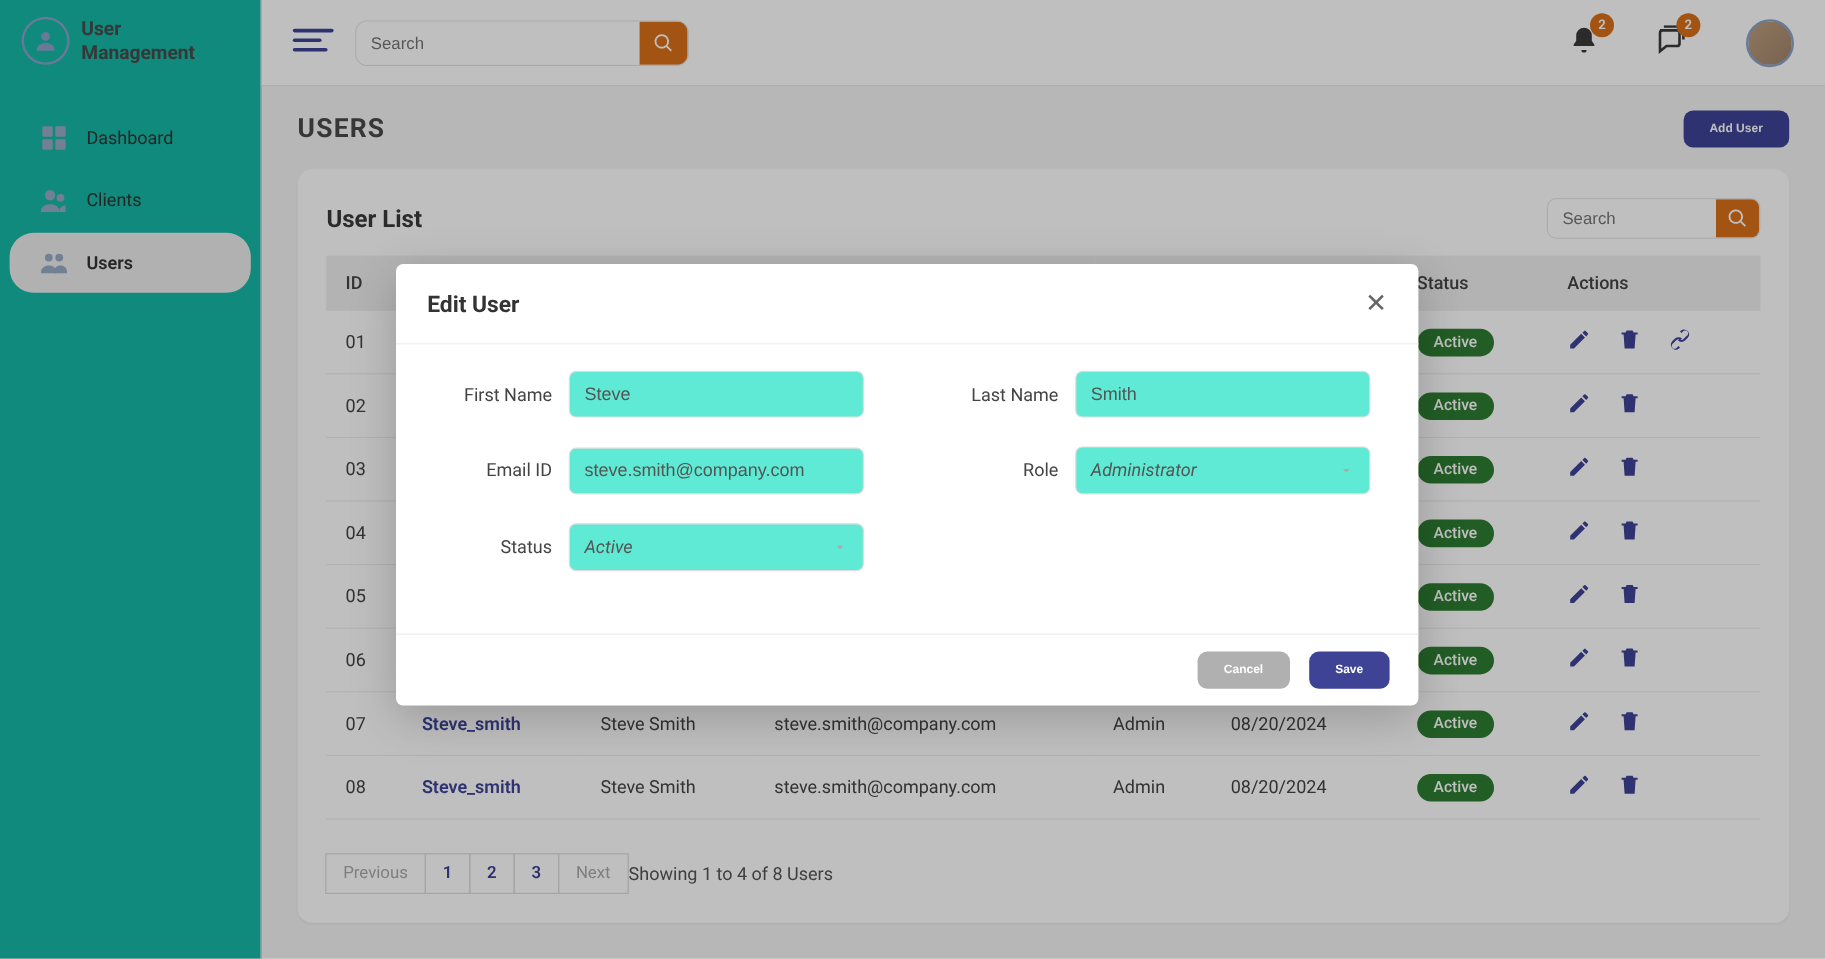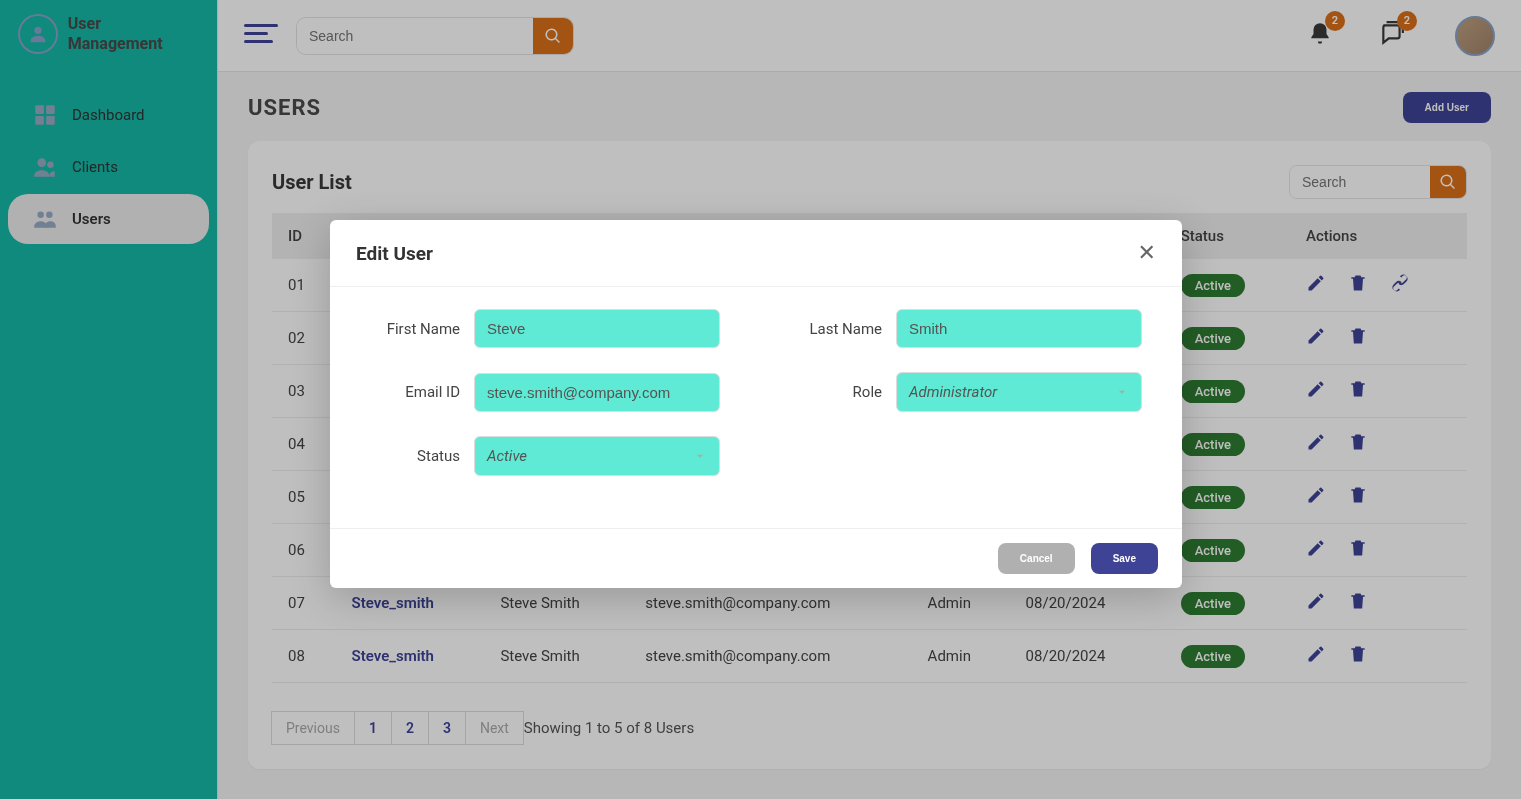--- a/index.html
+++ b/index.html
@@ -338,21 +338,21 @@
         </table>
 
         <div class="tablefoot">
           <div class="pagination">
             <a class="disabled">Previous</a>
             <a class="page">1</a>
             <a class="page">2</a>
             <a class="page">3</a>
             <a class="disabled">Next</a>
           </div>
-          <div class="showing">Showing 1 to 5 of 8 Users</div>
+          <div class="showing">Showing 1 to 4 of 8 Users</div>
         </div>
       </div>
     </div>
   </div>
 </div>
 
 <div class="overlay"></div>
 <div class="modal">
   <div class="modal-head">
     <h3>Edit User</h3>

